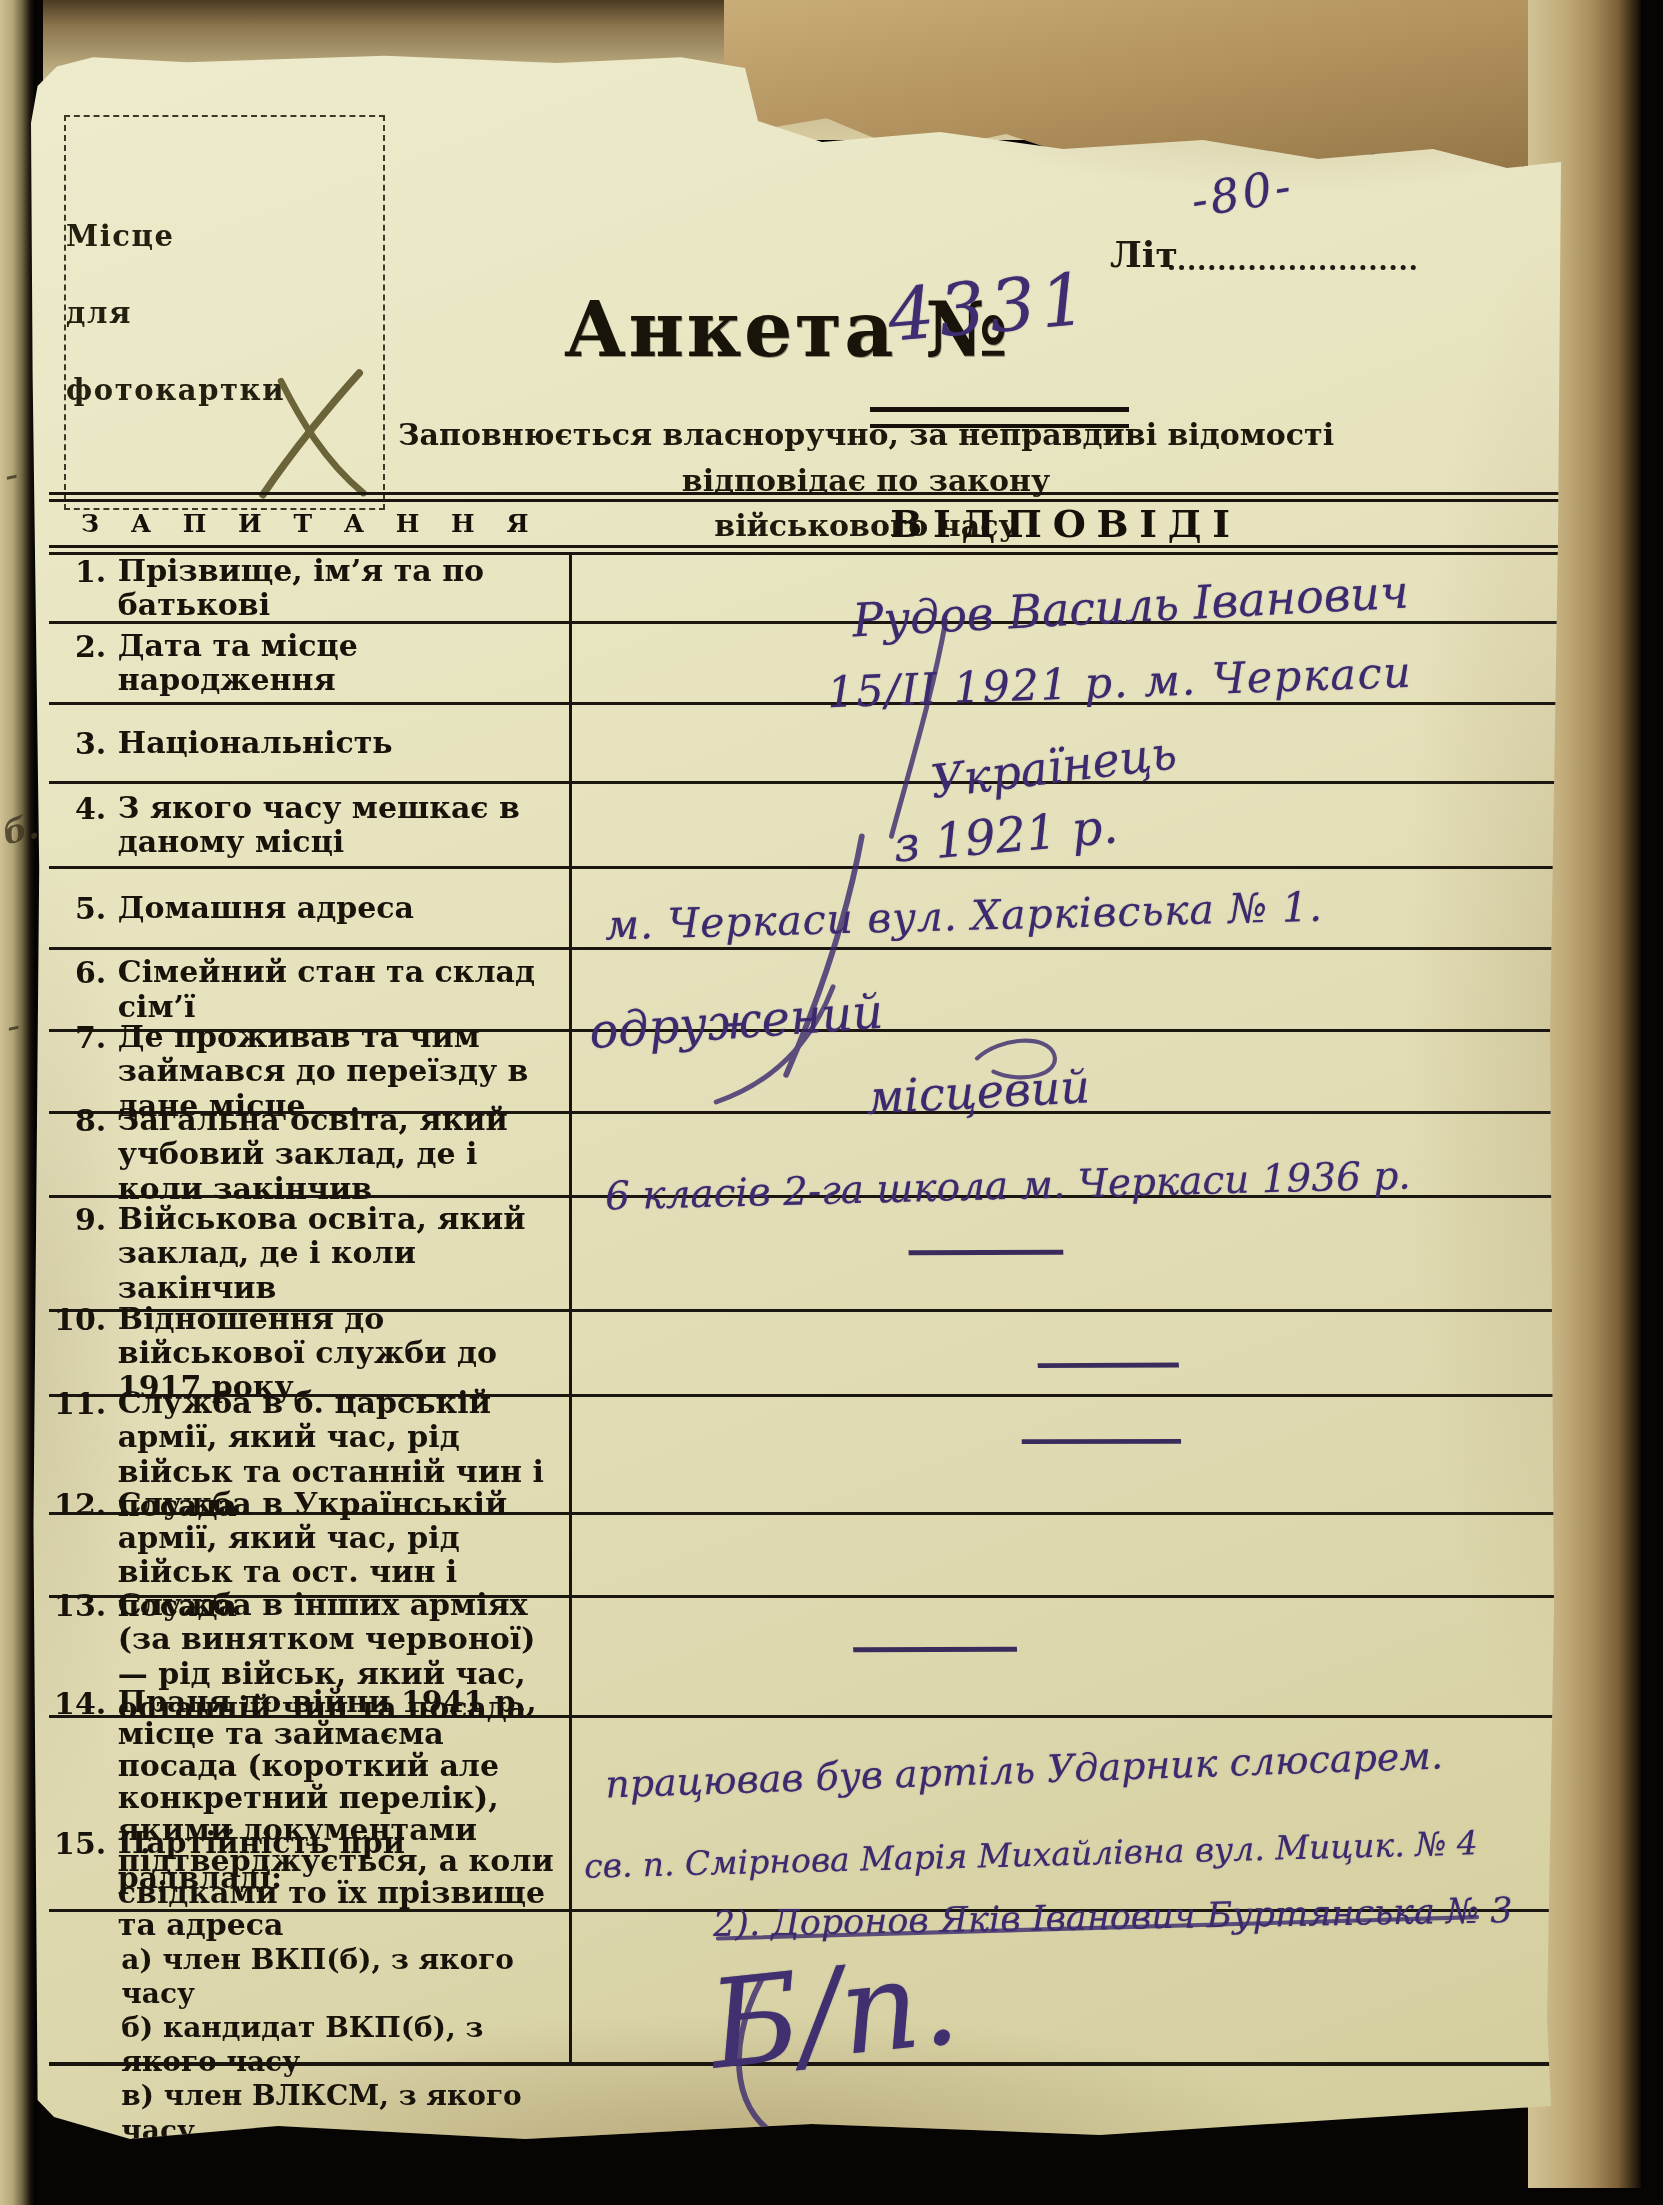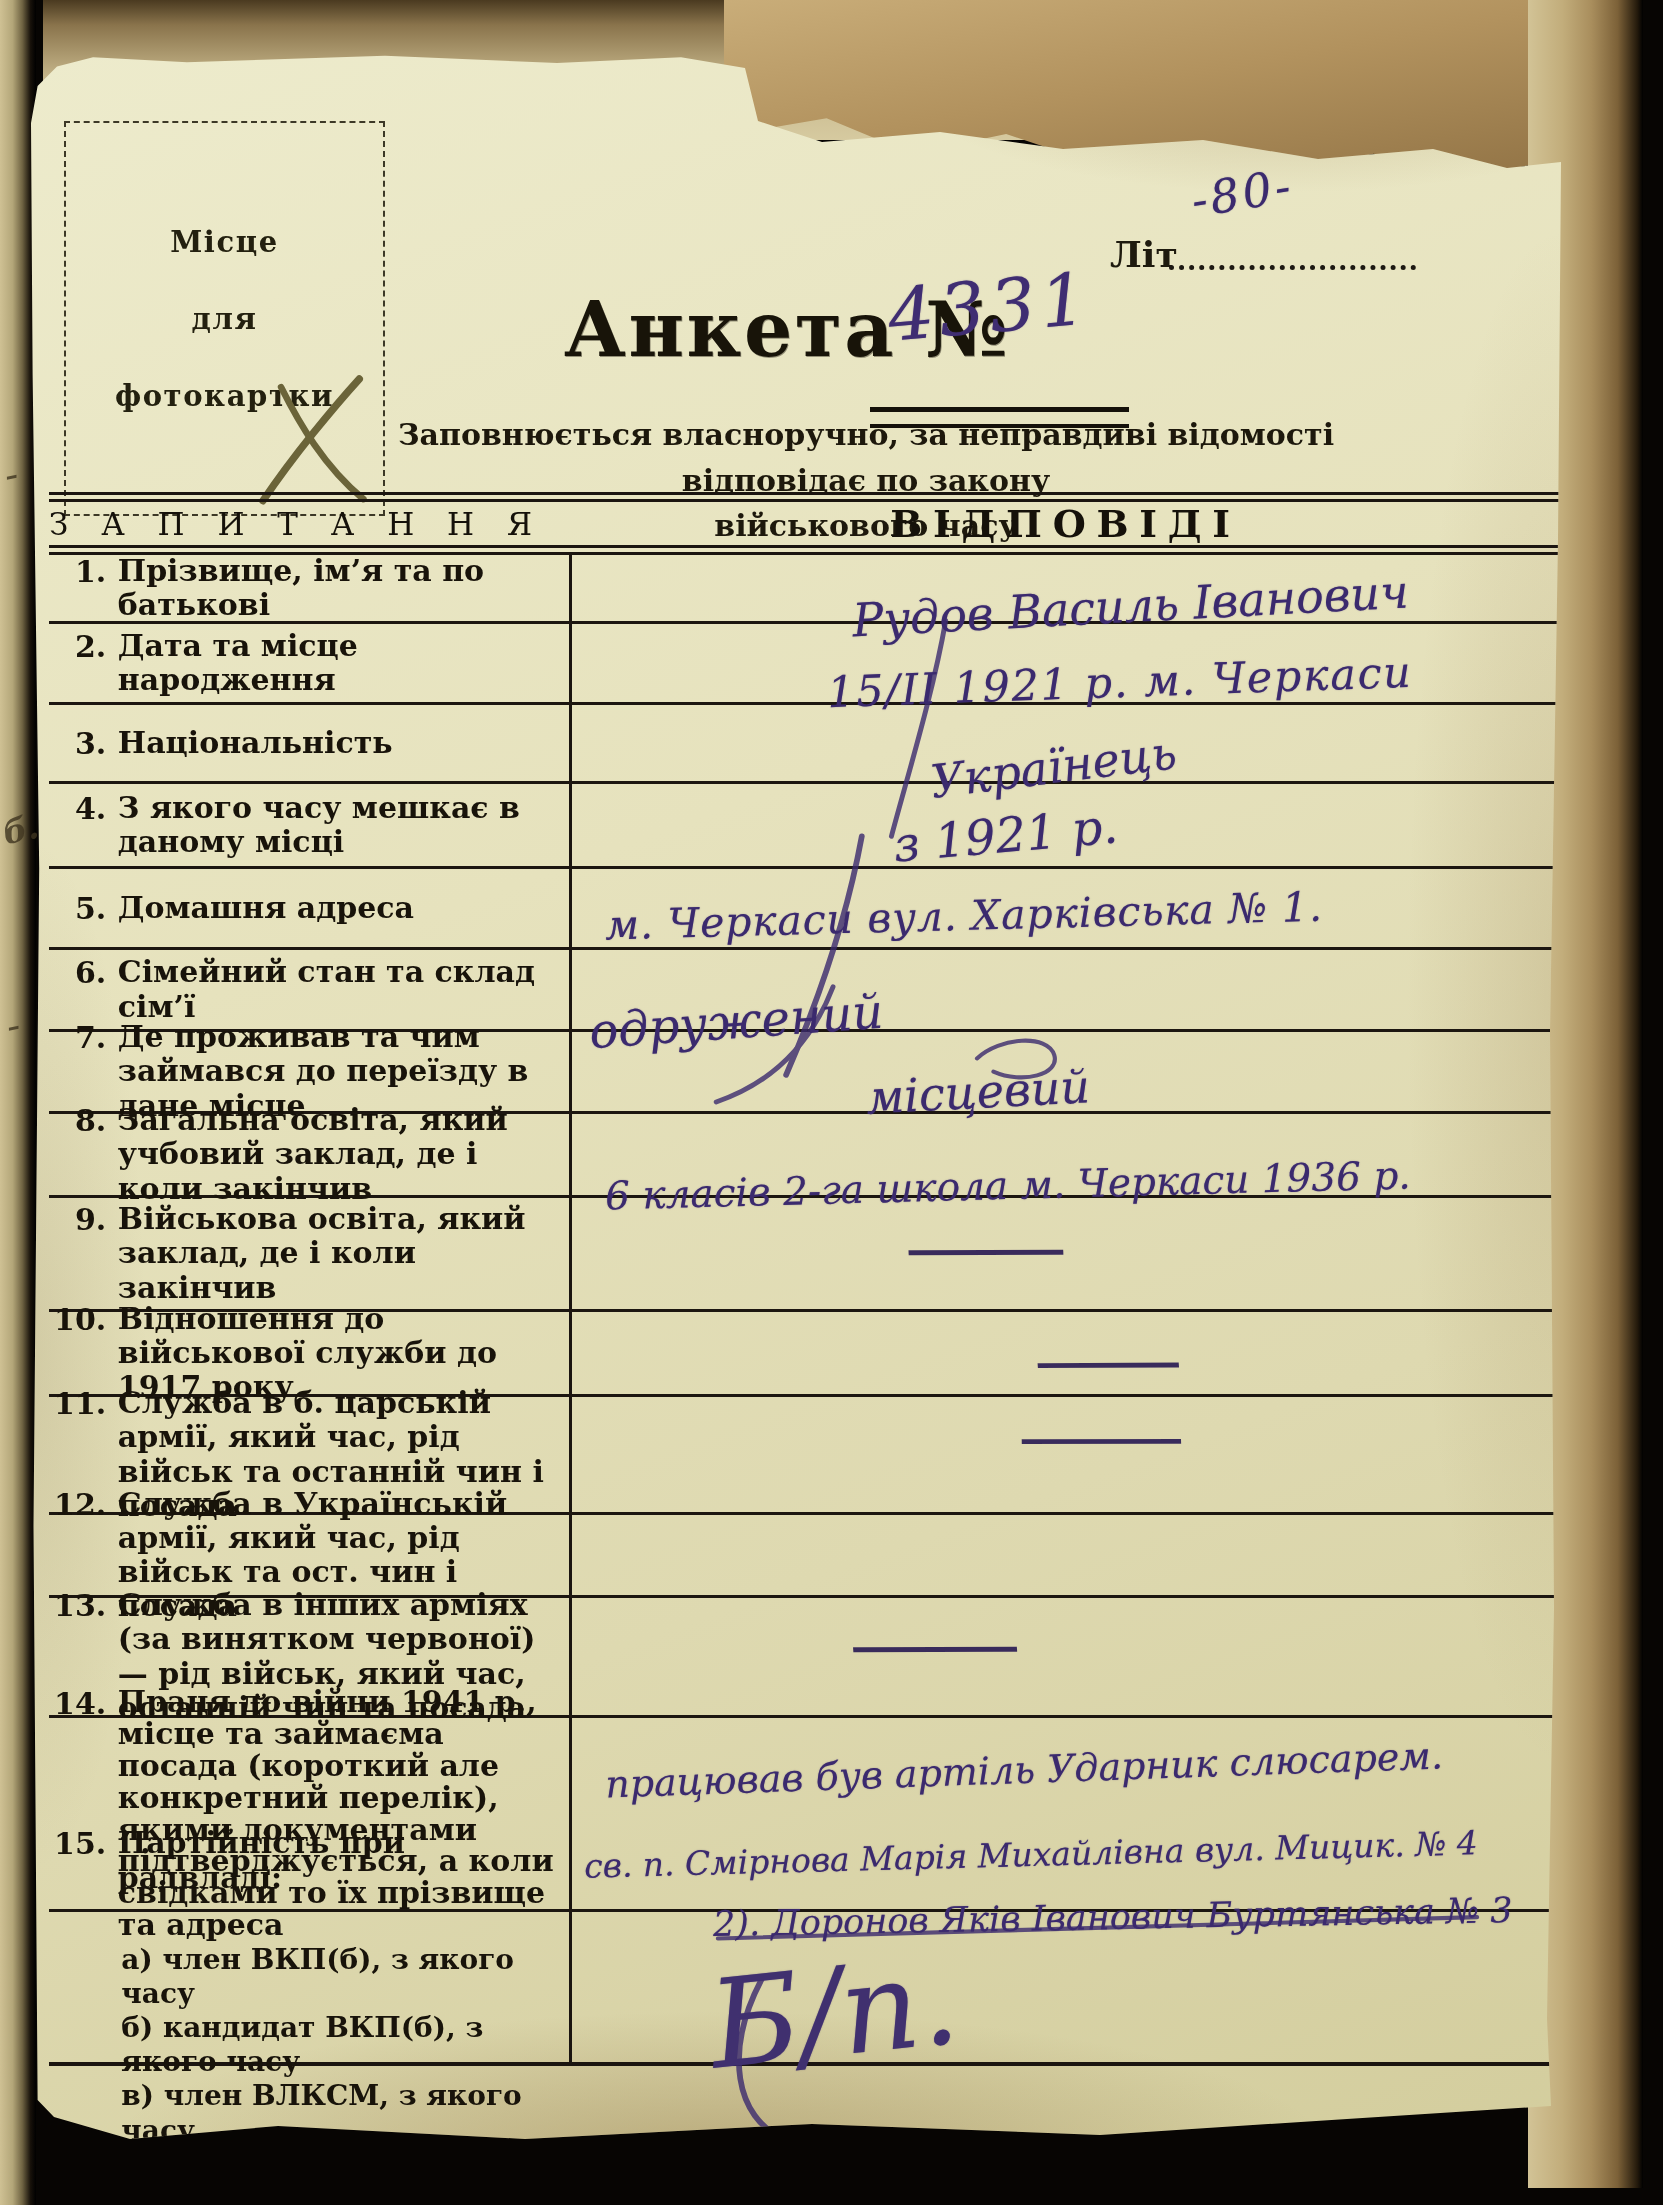--- a/index.html
+++ b/index.html
@@ -50,23 +50,23 @@
       727px 76px,791px 97px,909px 87px,1032px 104px,1172px 95px,1287px 114px,1402px 104px,1476px 123px,1530px 117px,
       1527px 494px,1519px 987px,1523px 1563px,1516px 1974px,1520px 2061px,
       1316px 2074px,1069px 2090px,781px 2079px,494px 2094px,247px 2081px,99px 2094px,23px 2072px,
       6.6px 2055px,2.5px 1481px,8.2px 823px,1.6px 329px
     );
     z-index:2;
     box-shadow:0 0 58px rgba(0,0,0,.85);
   }
   
   .photo-box{
-    position:absolute;left:33px;top:76px;width:317px;height:391px;
+    position:absolute;left:33px;top:70px;width:317px;height:391px;
     border:2.5px dashed #3c3826;
-    display:flex;flex-direction:column;justify-content:center;align-items:center;
+    display:flex;flex-direction:column;justify-content:center;
     gap:43px;
   }
   .photo-box .pb-line{
     font-weight:bold;font-size:29px;color:#23200f;letter-spacing:1.6px;
   }
   .photo-x{position:absolute;right:3.3px;bottom:5px;}
   
   .lit-block{position:absolute;left:1079px;top:123px;width:329px;height:107px;}
   .lit-label{
     position:absolute;left:0;bottom:0;font-weight:bold;font-size:36px;color:#1e1a0e;
@@ -101,21 +101,21 @@
   }
   
   .qa-table{
     position:absolute;left:18px;top:447px;width:1510px;
   }
   .header-row{
     display:flex;
     border-top:10.7px double #1b1510;border-bottom:10px double #1b1510;
     height:43px;align-items:center;
   }
-  .header-q{width:523px;text-align:left;font-weight:normal;font-size:31px;letter-spacing:11.5px;color:#15110a;}
+  .header-q{width:523px;text-align:center;font-weight:bold;font-size:25px;letter-spacing:11.5px;color:#15110a;}
   .header-a{flex:1;text-align:center;font-weight:bold;font-size:38px;letter-spacing:10.7px;color:#15110a;}
   .t-row{display:flex;border-bottom:3.3px solid #1c1610;position:relative;}
   .t-row:last-child{border-bottom:4.1px solid #1b1510;}
   .q-cell{
     width:520px;flex:none;
     display:flex;flex-direction:column;justify-content:center;
     padding:5px 0 5px 3.3px;box-sizing:border-box;
   }
   .q-line{display:flex;align-items:flex-start;}
   .q-num{flex:none;width:54px;text-align:right;padding-right:11.5px;font-weight:bold;font-size:30px;color:#18130a;}

